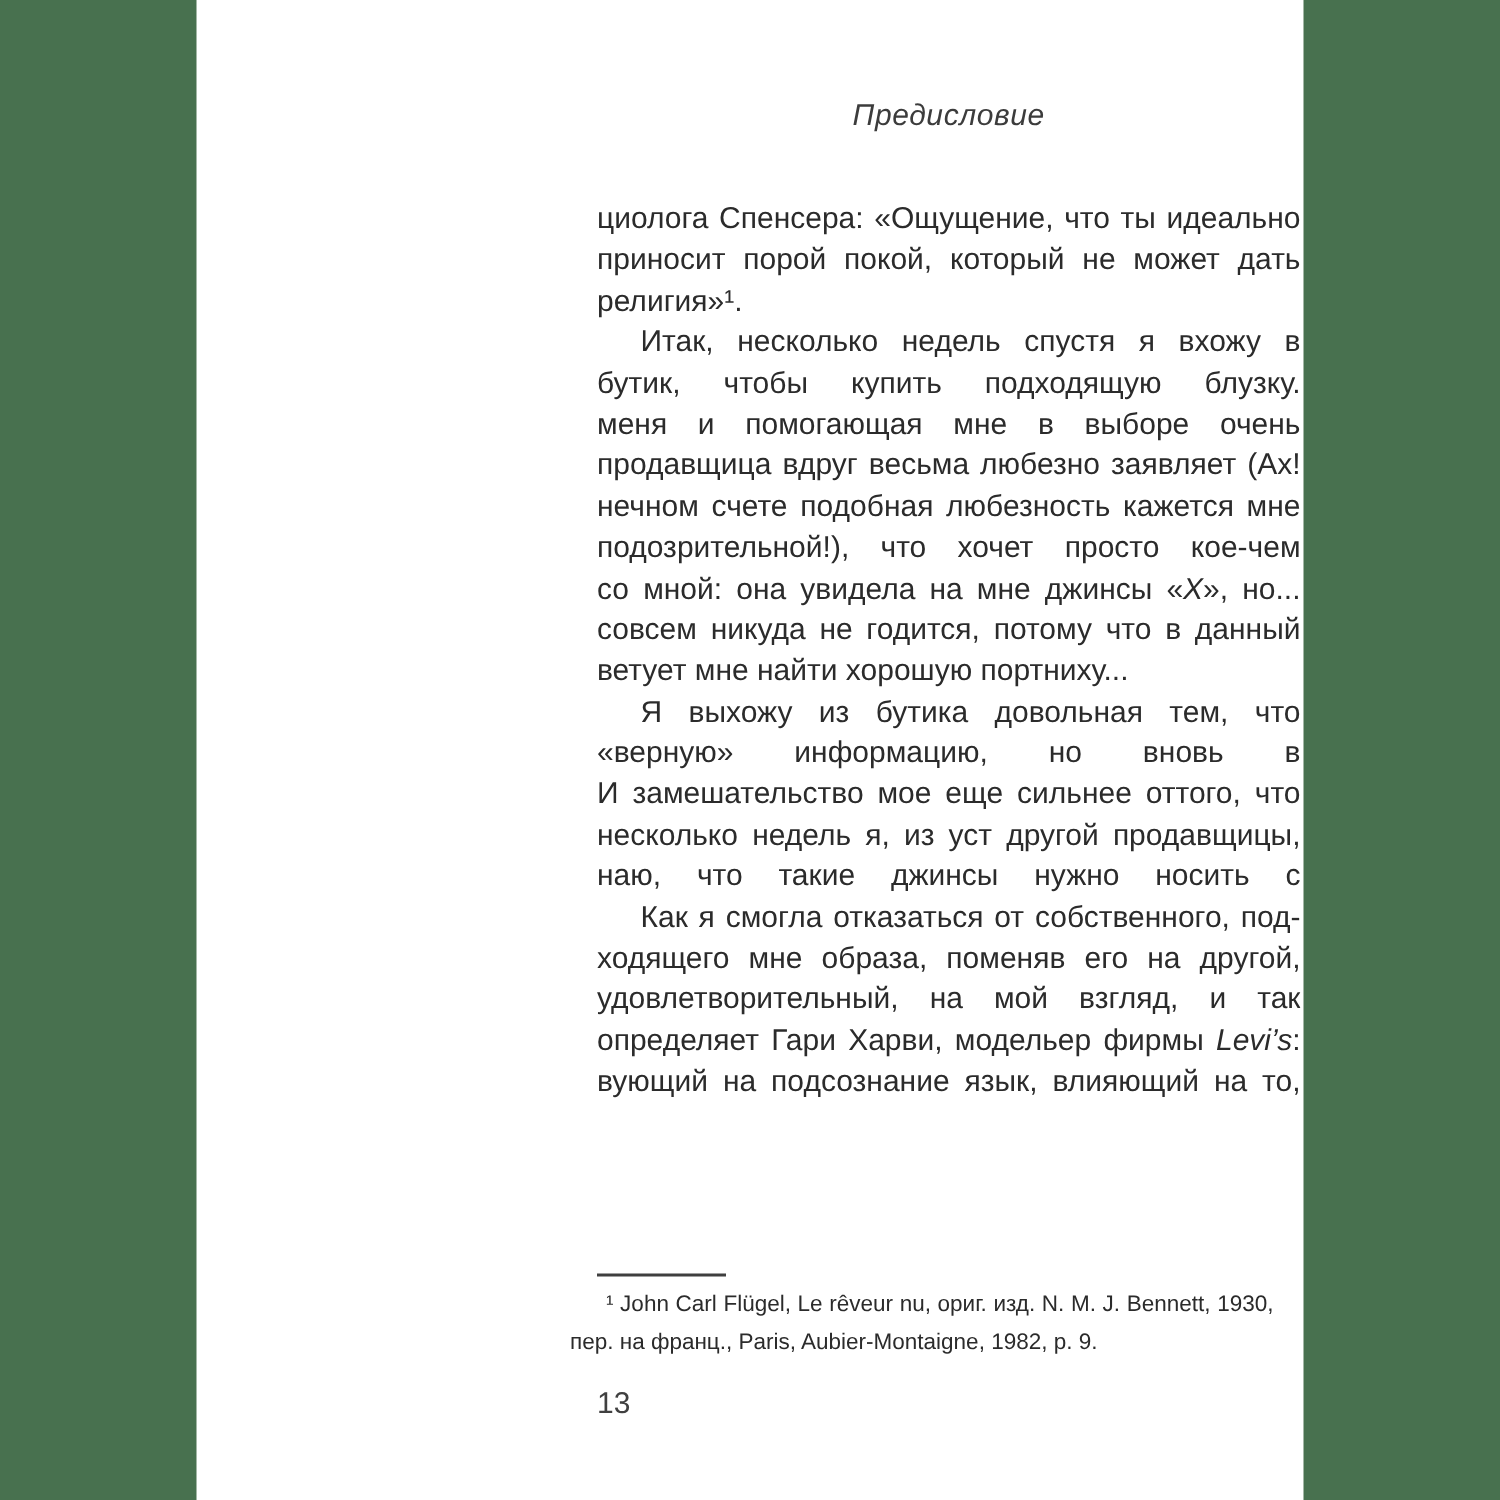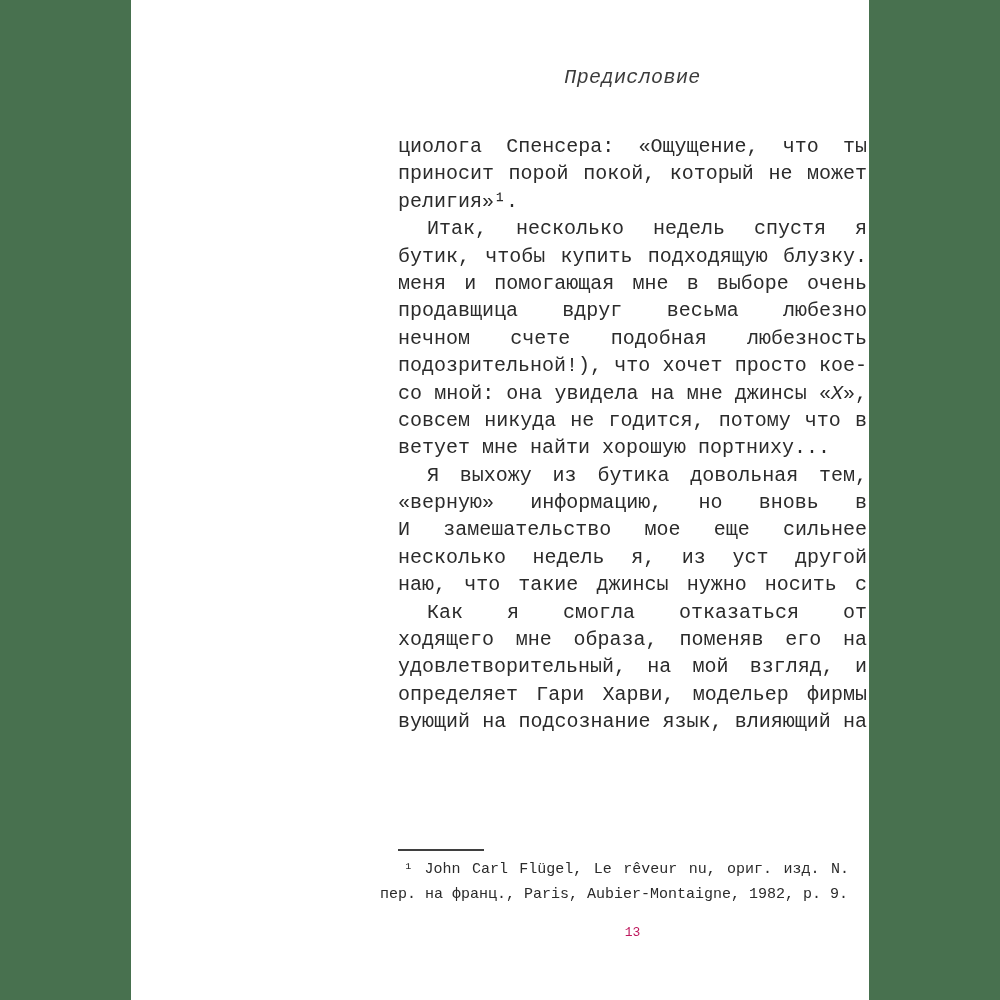--- a/index.html
+++ b/index.html
@@ -1,21 +1,21 @@
 <!DOCTYPE html>
 <html><head>
 <meta charset="utf-8">
 <style>
   html,body{margin:0;padding:0;background:#ffffff;}
   .canvas{
     position:relative;
     width:1000px;height:1000px;
     background:#ffffff;
     overflow:hidden;
-    font-family:Liberation Mono, monospace;
+    font-family:Liberation Sans, sans-serif;
     color:#2b2b2b;
   }
   .margin-bar{position:absolute;top:0;height:1000px;}
   .margin-left{left:0;width:131px;}
   .margin-right{left:869px;width:131px;}
 
   .running-head{
     position:absolute;left:398px;top:66px;width:469px;
     text-align:center;font-style:italic;font-size:20px;
     color:#3c3c3c;letter-spacing:.4px;
@@ -38,21 +38,21 @@
   }
   .footnote{
     position:absolute;left:380px;top:857px;width:469px;
     font-size:15px;
   }
   .footnote .line{height:25px;line-height:25px;}
   .footnote .line:first-child{padding-left:24px;}
 
   .page-number{
     position:absolute;left:398px;top:925px;width:469px;
-    text-align:center;font-size:13px;color:#be185d;
+    font-size:20px;color:#404040;
   }
 </style>
 </head>
 <body>
 
 <div class="canvas" style="background: rgb(255, 255, 255); color: rgb(43, 43, 43);">
   <div class="margin-bar margin-left" style="background: rgb(72, 113, 79);"></div>
   <div class="margin-bar margin-right" style="background: rgb(72, 113, 79);"></div>
 
   <div class="running-head">Предисловие</div>

